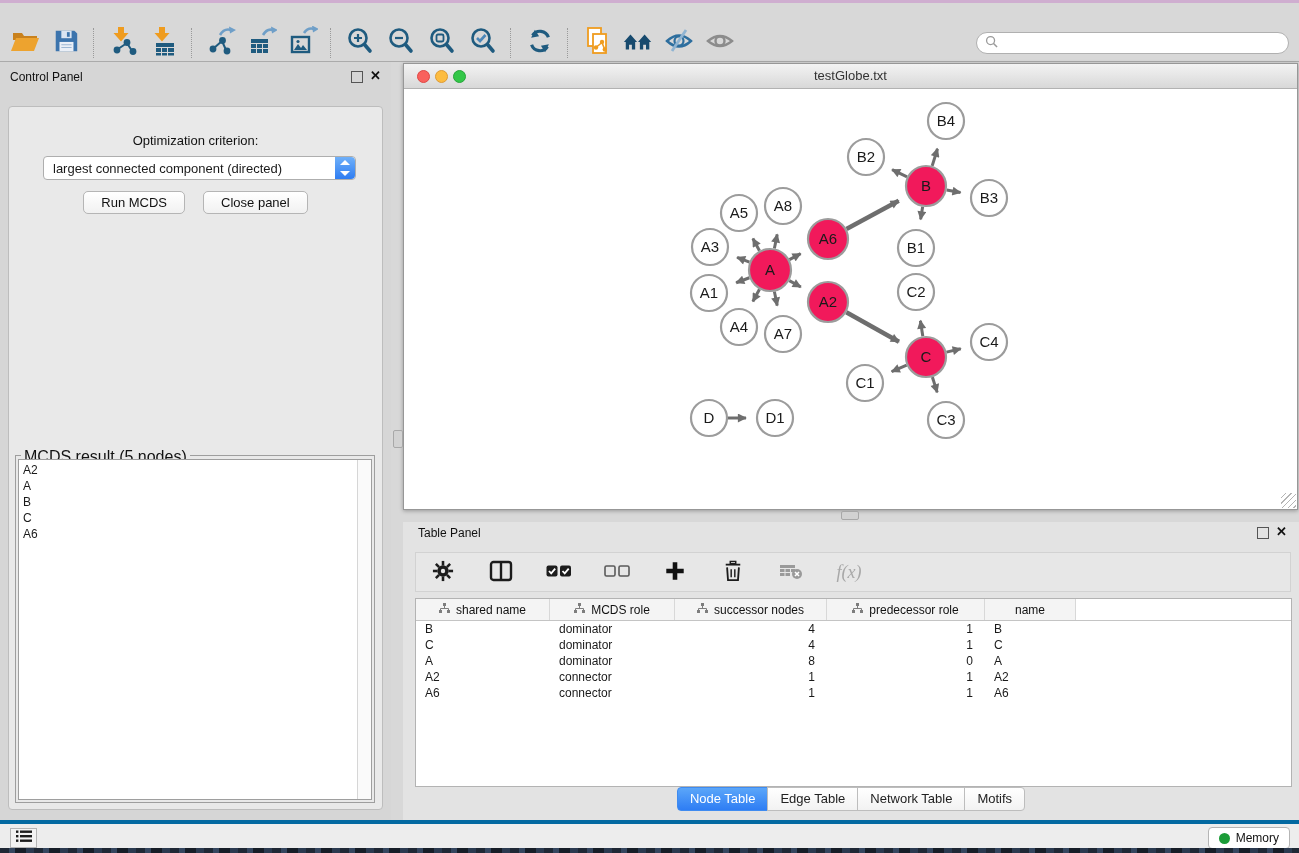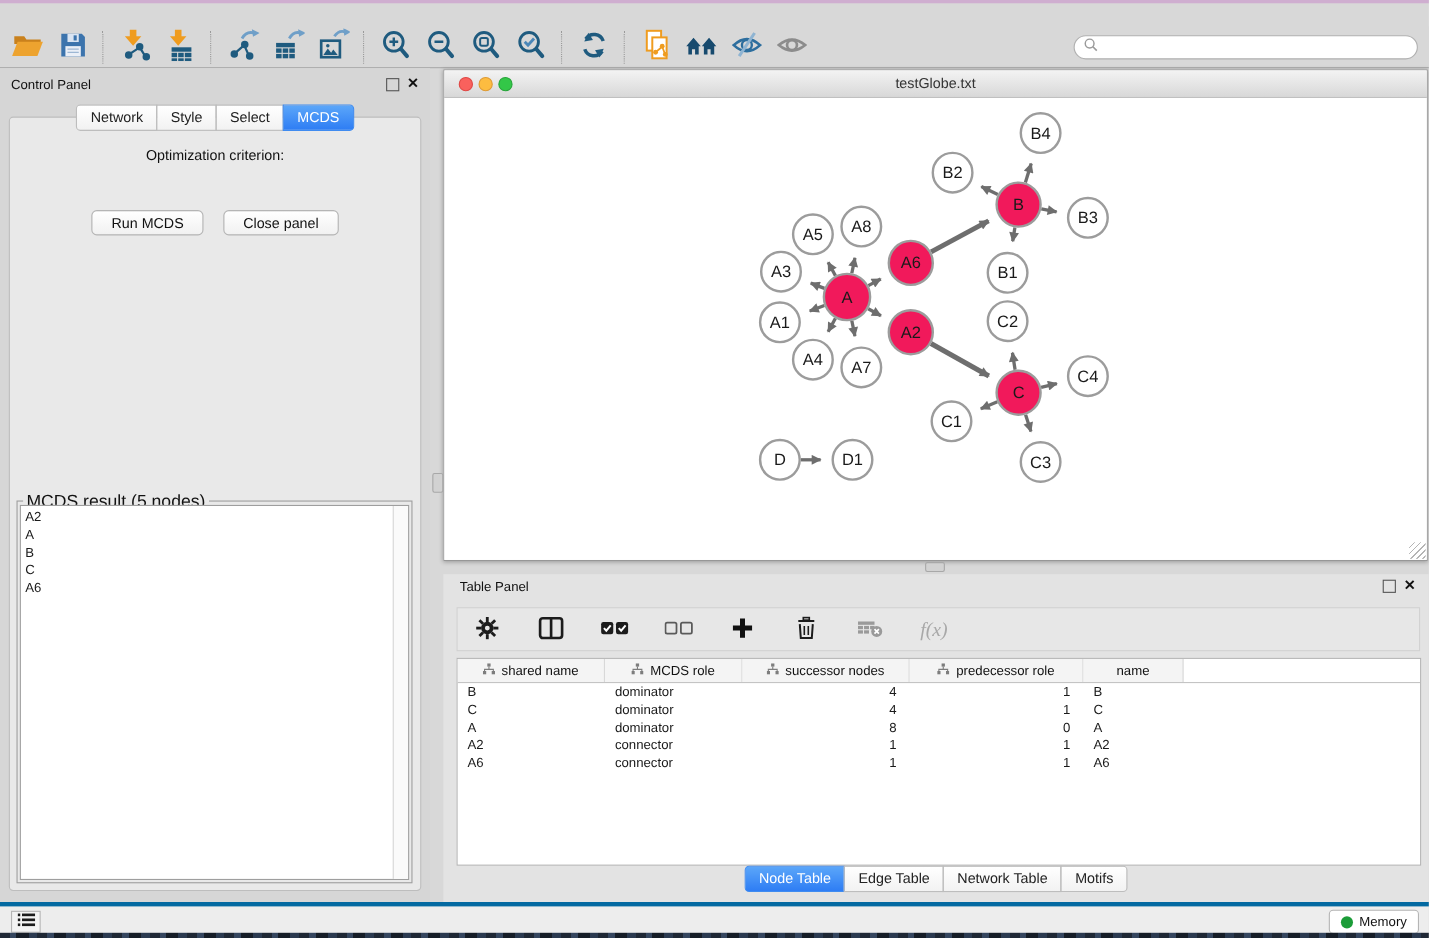--- a/index.html
+++ b/index.html
@@ -270,28 +270,26 @@
             <path d="M9.2,9.2 L13,13" stroke="#9a9a9a" stroke-width="1.6"></path>
           </svg></span>
       <input type="text" value="" style="">
     </div>
   </div>
 
   <div class="control-panel">
     <span class="cp-title">Control Panel</span>
     <span class="panel-float cp-float"></span>
     <span class="panel-close cp-close">✕</span>
-    <div class="cp-tabs seg">
-      <div class="tab">Network</div>
-      <div class="tab">Style</div>
-      <div class="tab">Select</div>
-      <div class="tab selected">MCDS</div>
-    </div>
     <div class="cp-body">
       <div class="opt-label">Optimization criterion:</div>
+      <div class="dropdown">
+        <span class="dd-value">largest connected component (directed)</span>
+        <span class="dd-stepper"></span>
+      </div>
       <div class="cp-btn-row">
         <button class="btn">Run MCDS</button>
         <button class="btn">Close panel</button>
       </div>
       <div class="fieldset">
         <legend>MCDS result (5 nodes)</legend>
         <div class="listbox">
           <div class="mcds-list" id="mcds-list">
               <div class="mcds-item">A2</div>
               <div class="mcds-item">A</div>

